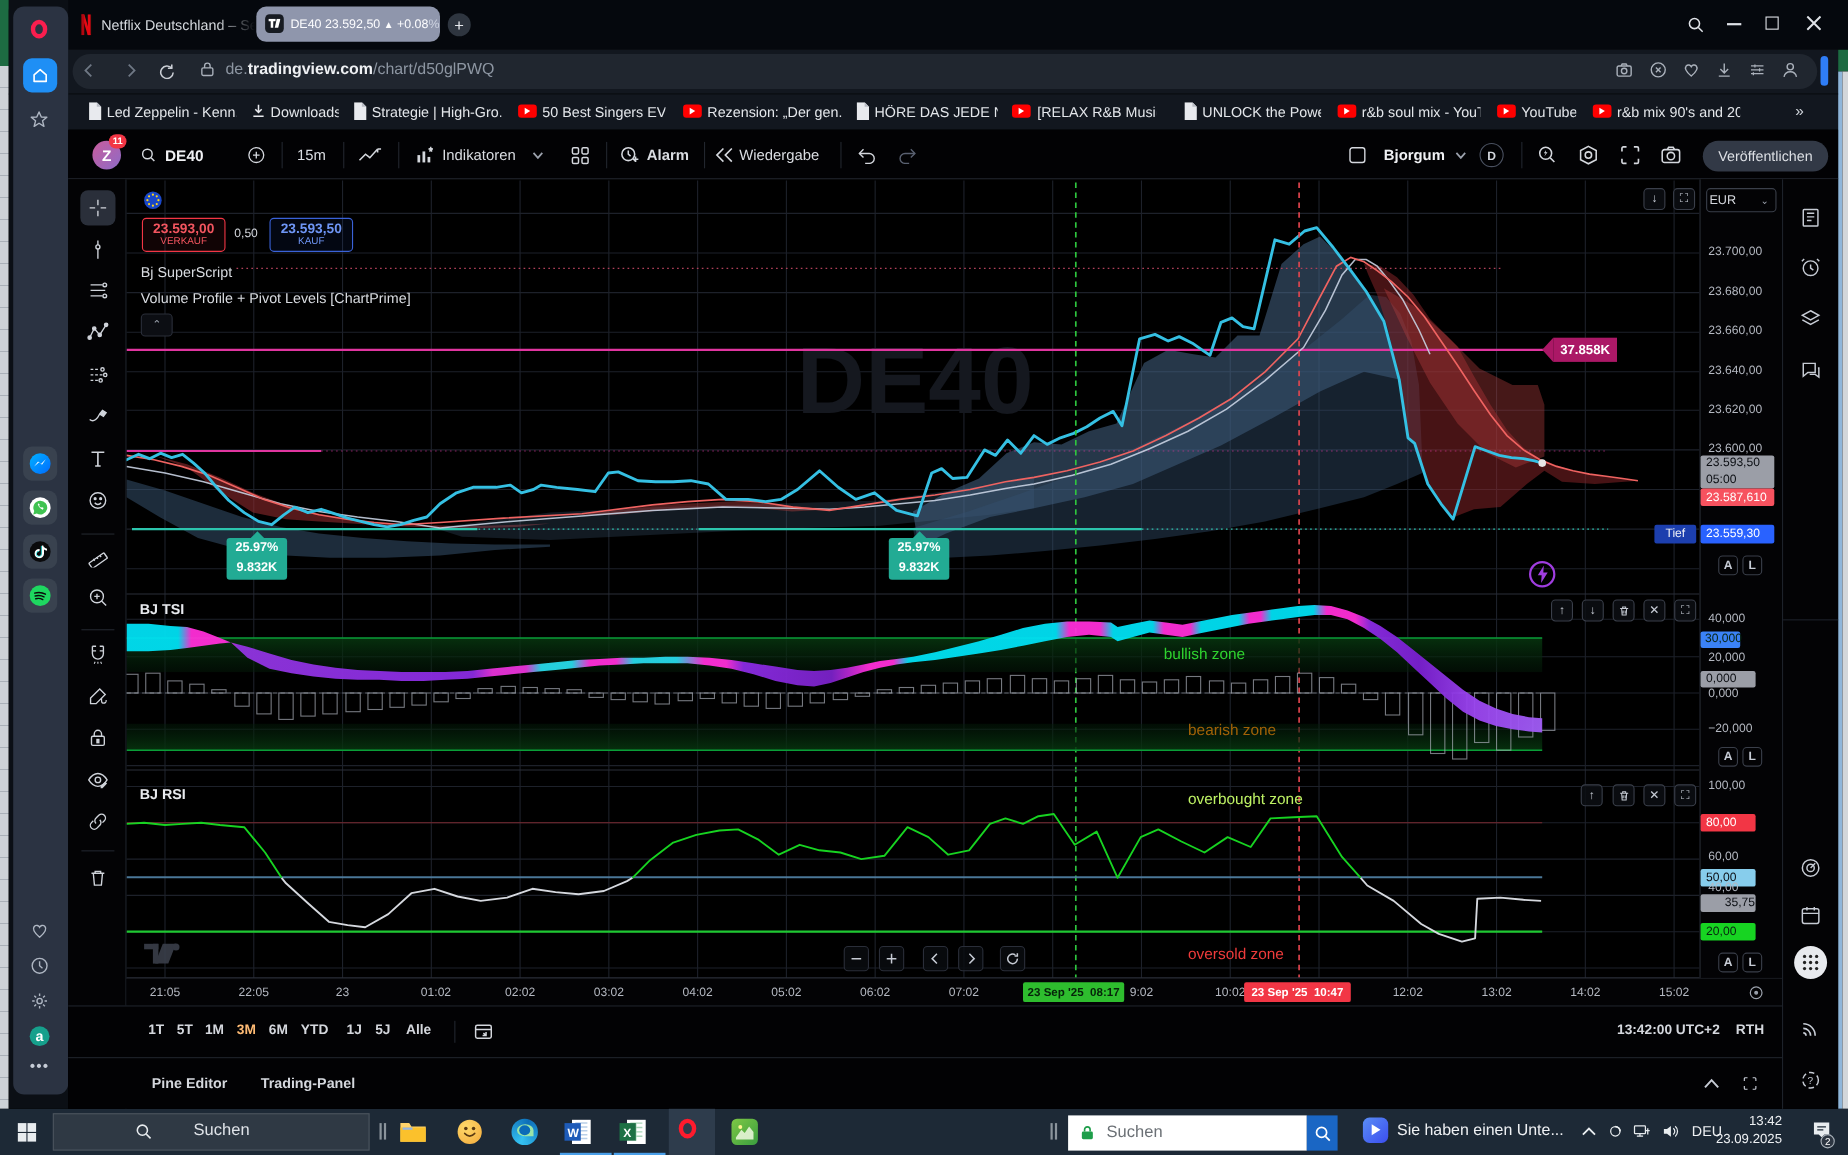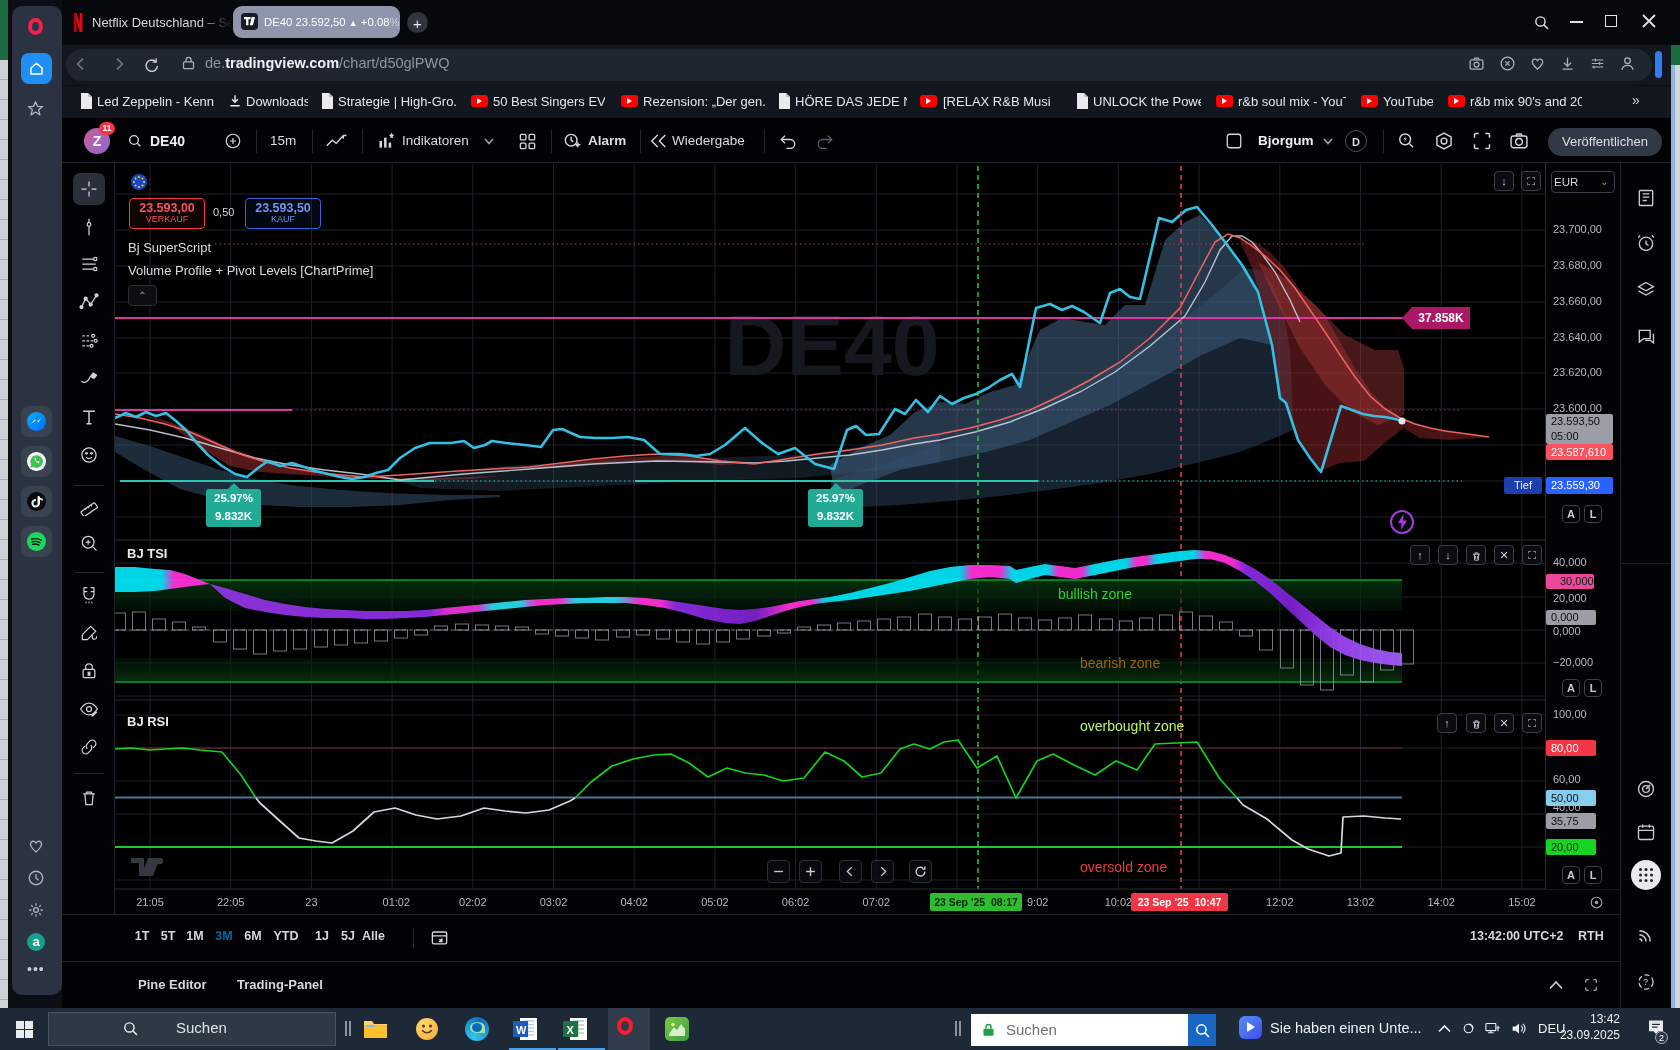--- a/index.html
+++ b/index.html
@@ -565,31 +565,31 @@
 <div class="a tx" style="left:1553px;top:331px;color:#b4b8c1;font-size:11px;">23.640,00</div>
 <div class="a tx" style="left:1553px;top:366px;color:#b4b8c1;font-size:11px;">23.620,00</div>
 <div class="a tx" style="left:1553px;top:402px;color:#b4b8c1;font-size:11px;">23.600,00</div>
 <div class="a" style="left:1546px;top:414px;width:67px;height:30px;background:#9b9ea7;border-radius:2px;color:#0b0e13;font-size:11px;line-height:15px;padding-left:5px;">23.593,50<br>05:00</div>
 <div class="a" style="left:1546px;top:444px;width:67px;height:16px;background:#f7525f;border-radius:2px;color:#fff;font-size:11px;line-height:16px;padding-left:5px;">23.587,610</div>
 <div class="a" style="left:1504px;top:477px;width:38px;height:17px;background:#1c3fae;border-radius:2px;color:#eef0f6;font-size:11px;line-height:17px;text-align:center;">Tief</div>
 <div class="a" style="left:1546px;top:477px;width:67px;height:17px;background:#2962ff;border-radius:2px;color:#fff;font-size:11px;line-height:17px;padding-left:5px;">23.559,30</div>
 <div class="a" style="left:1412px;top:307px;width:58px;height:22px;background:#ab1866;color:#fff;font-size:12px;font-weight:bold;line-height:22px;text-align:center;">37.858K</div>
 <div class="a" style="left:1402px;top:307px;width:0;height:0;border-right:10px solid #ab1866;border-top:11px solid transparent;border-bottom:11px solid transparent;"></div>
 <div class="a tx" style="left:1553px;top:556px;color:#b4b8c1;font-size:11px;">40,000</div>
-<div class="a" style="left:1546px;top:574px;width:48px;height:15px;background:#ec4899;border-radius:2px;color:#07230f;font-size:11px;line-height:15px;padding-left:14px;">30,000</div>
+<div class="a" style="left:1546px;top:574px;width:36px;height:15px;background:#3b82f6;border-radius:2px;color:#07230f;font-size:11px;line-height:15px;padding-left:4px;">30,000</div>
 <div class="a tx" style="left:1553px;top:592px;color:#b4b8c1;font-size:11px;">20,000</div>
 <div class="a" style="left:1546px;top:610px;width:50px;height:15px;background:#9b9ea7;border-radius:2px;color:#0b0e13;font-size:11px;line-height:15px;padding-left:5px;">0,000</div>
 <div class="a tx" style="left:1553px;top:625px;color:#b4b8c1;font-size:11px;">0,000</div>
 <div class="a tx" style="left:1553px;top:656px;color:#b4b8c1;font-size:11px;">−20,000</div>
 <div class="a tx" style="left:1553px;top:708px;color:#b4b8c1;font-size:11px;">100,00</div>
 <div class="a" style="left:1546px;top:740px;width:50px;height:16px;background:#f23645;border-radius:2px;color:#fff;font-size:11px;line-height:16px;padding-left:5px;">80,00</div>
 <div class="a tx" style="left:1553px;top:773px;color:#b4b8c1;font-size:11px;">60,00</div>
 <div class="a" style="left:1546px;top:790px;width:50px;height:16px;background:#87cdec;border-radius:2px;color:#0b0e13;font-size:11px;line-height:16px;padding-left:5px;">50,00</div>
 <div class="a tx" style="left:1553px;top:801px;color:#b4b8c1;font-size:11px;">40,00</div>
-<div class="a" style="left:1546px;top:813px;width:50px;height:16px;background:#9b9ea7;border-radius:2px;color:#0b0e13;font-size:11px;line-height:16px;padding-left:5px;">35,75</div>
+<div class="a" style="left:1546px;top:813px;width:50px;height:16px;background:#9b9ea7;border-radius:2px;color:#0b0e13;font-size:11px;line-height:16px;padding-left:22px;">35,75</div>
 <div class="a" style="left:1546px;top:839px;width:50px;height:16px;background:#17d422;border-radius:2px;color:#07230f;font-size:11px;line-height:16px;padding-left:5px;">20,00</div>
 <div class="a" style="left:131px;top:174px;width:16px;height:16px;border-radius:50%;background:#1a47c8;"></div>
 <svg class="a" style="left:131px;top:174px" width="16" height="16" viewBox="0 0 16 16" fill="#ffd617">
       <circle cx="8" cy="3" r="1"></circle>
       <circle cx="8" cy="13" r="1"></circle>
       <circle cx="3" cy="8" r="1"></circle>
       <circle cx="13" cy="8" r="1"></circle>
       <circle cx="4.5" cy="4.5" r="1"></circle>
       <circle cx="11.5" cy="4.5" r="1"></circle>
       <circle cx="4.5" cy="11.5" r="1"></circle>
@@ -682,26 +682,26 @@
 <div class="a" style="left:930px;top:893px;width:92px;height:18px;background:#2ebd2e;border-radius:2px;color:#06230a;font-size:10.5px;font-weight:bold;text-align:center;line-height:18px;">23 Sep '25&nbsp;&nbsp;08:17</div>
 <div class="a" style="left:1131px;top:893px;width:97px;height:18px;background:#f23645;border-radius:2px;color:#fff;font-size:10.5px;font-weight:bold;text-align:center;line-height:18px;">23 Sep '25&nbsp;&nbsp;10:47</div>
 <svg class="a" style="left:1589px;top:895px" width="15" height="15" viewBox="0 0 24 24" fill="none" stroke="#9aa0ab" stroke-width="1.8">
       <circle cx="12" cy="12" r="8.5"></circle>
       <circle cx="12" cy="12" r="2" fill="#9aa0ab"></circle>
     </svg>
 <div class="a" style="left:62px;top:914px;width:1558px;height:47px;background:#020204;border-top:1px solid #1e232b;"></div>
 <div class="a tx" style="left:127px;top:929px;color:#d4d7dd;font-size:12.5px;font-weight:bold;text-align:center;width:30px;">1T</div>
 <div class="a tx" style="left:153px;top:929px;color:#d4d7dd;font-size:12.5px;font-weight:bold;text-align:center;width:30px;">5T</div>
 <div class="a tx" style="left:180px;top:929px;color:#d4d7dd;font-size:12.5px;font-weight:bold;text-align:center;width:30px;">1M</div>
-<div class="a tx" style="left:209px;top:929px;color:#0369a1;font-size:12.5px;font-weight:bold;text-align:center;width:30px;">3M</div>
+<div class="a tx" style="left:209px;top:929px;color:#fdba74;font-size:12.5px;font-weight:bold;text-align:center;width:30px;">3M</div>
 <div class="a tx" style="left:238px;top:929px;color:#d4d7dd;font-size:12.5px;font-weight:bold;text-align:center;width:30px;">6M</div>
 <div class="a tx" style="left:271px;top:929px;color:#d4d7dd;font-size:12.5px;font-weight:bold;text-align:center;width:30px;">YTD</div>
 <div class="a tx" style="left:307px;top:929px;color:#d4d7dd;font-size:12.5px;font-weight:bold;text-align:center;width:30px;">1J</div>
 <div class="a tx" style="left:333px;top:929px;color:#d4d7dd;font-size:12.5px;font-weight:bold;text-align:center;width:30px;">5J</div>
-<div class="a tx" style="left:362px;top:929px;color:#d4d7dd;font-size:12.5px;font-weight:bold;text-align:left;width:30px;">Alle</div>
+<div class="a tx" style="left:362px;top:929px;color:#d4d7dd;font-size:12.5px;font-weight:bold;text-align:right;width:30px;">Alle</div>
 <div class="a" style="left:413px;top:928px;width:1px;height:20px;background:#22262e;"></div>
 <svg class="a" style="left:430px;top:928px" width="19" height="19" viewBox="0 0 24 24" fill="none" stroke="#d4d7dd" stroke-width="1.7">
       <rect x="3" y="5" width="18" height="15" rx="2"></rect>
       <path d="M3 10 h18 M12 14 l3 3 M15 13 v4 h-4"></path>
     </svg>
 <div class="a tx" style="left:1470px;top:929px;color:#d4d7dd;font-size:12.5px;font-weight:bold;">13:42:00 UTC+2</div>
 <div class="a tx" style="left:1578px;top:929px;color:#d4d7dd;font-size:12.5px;font-weight:bold;">RTH</div>
 <div class="a" style="left:62px;top:961px;width:1558px;height:47px;background:#020204;border-top:1px solid #1e232b;"></div>
 <div class="a tx" style="left:138px;top:977px;color:#d4d7dd;font-size:13px;font-weight:bold;">Pine Editor</div>
 <div class="a tx" style="left:237px;top:977px;color:#d4d7dd;font-size:13px;font-weight:bold;">Trading-Panel</div>

